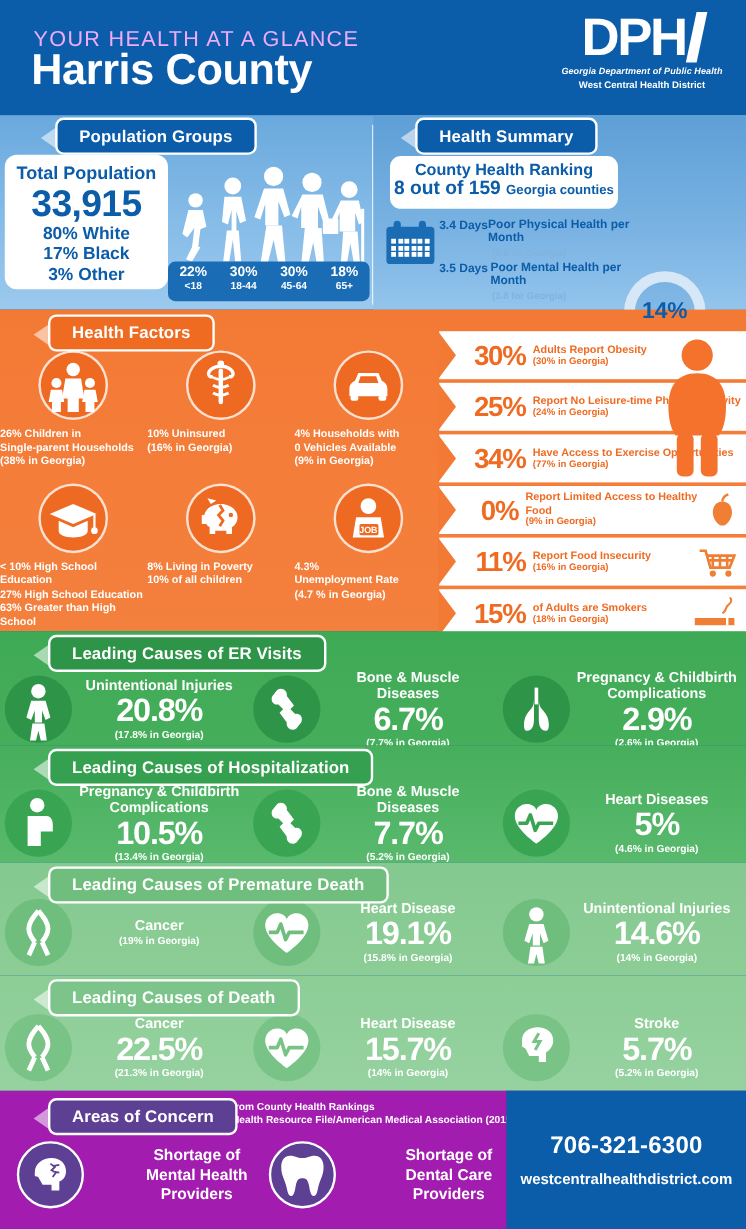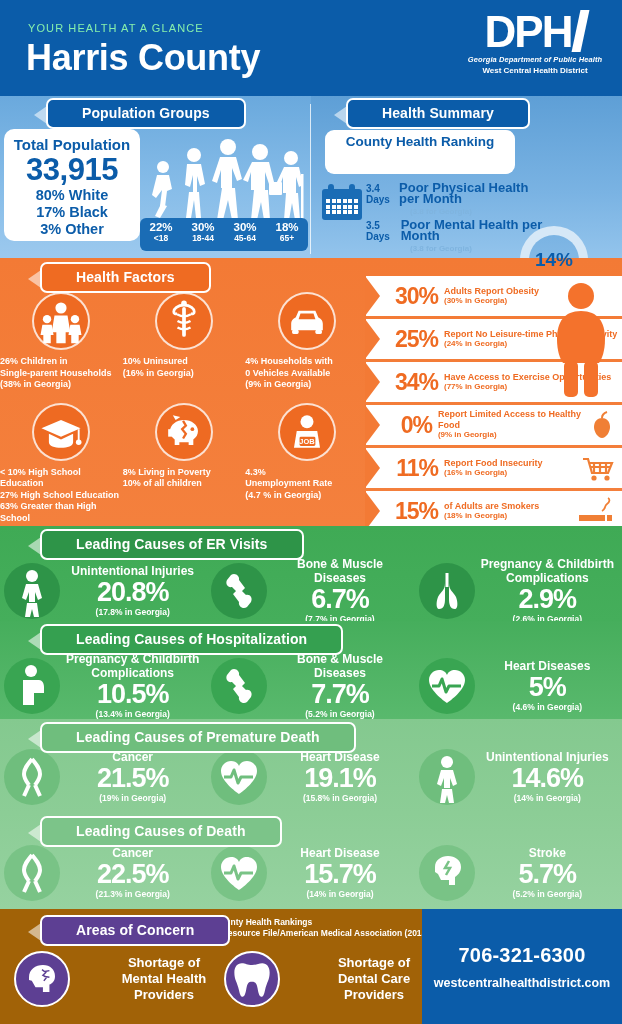--- a/index.html
+++ b/index.html
@@ -5,35 +5,35 @@
   * { margin:0; padding:0; box-sizing:border-box; }
   body {
     width:622px; height:1024px; overflow:hidden;
     font-family:"Liberation Sans", sans-serif;
     background:#0a5aa8;
   }
   .page { position:relative; width:622px; height:1024px; }
 
   
   .tab {
-    display:inline-block; padding:5px 34px 6px;
+    display:inline-block; padding:5px 18px 6px;
     border-radius:7px; color:#fff; font-weight:bold;
     font-size:14px; letter-spacing:.1px; border:2px solid #ffffff;
     position:relative; z-index:5; white-space:nowrap;
   }
   .tab::before{
     content:""; position:absolute; left:-14px; top:6px;
     border-top:9px solid transparent; border-bottom:9px solid transparent;
     border-right:13px solid rgba(255,255,255,.55);
   }
 
   
   .header { position:relative; height:96px; background:#0b5ca9; }
-  .kicker { position:absolute; left:28px; top:22px; color:#86efac;
-            font-size:11px; letter-spacing:1.1px; }
+  .kicker { position:absolute; left:28px; top:22px; color:#f0abfc;
+            font-size:18px; letter-spacing:1.1px; }
   .county { position:absolute; left:26px; top:37px; color:#fff;
             font-size:36px; font-weight:bold; letter-spacing:-.3px; }
   .logo { position:absolute; right:12px; top:8px; width:150px; text-align:center; }
   .logo .marks { display:flex; justify-content:center; align-items:flex-end;
                  gap:2px; height:44px; }
   .logo .ltr { color:#fff; font-weight:bold; font-size:44px; line-height:40px;
                font-family:"Liberation Sans", sans-serif; letter-spacing:-2px; }
   .logo .slash { width:9px; height:42px; background:#fff;
                  transform:skewX(-12deg); margin-left:3px; }
   .logo .l1 { color:#fff; font-size:7.5px; font-weight:bold; font-style:italic;
@@ -79,21 +79,21 @@
   .calpin { position:absolute; top:0; width:6px; height:9px; background:#1a6cb5;
             border-radius:3px; }
   .caldots { position:absolute; top:15px; left:4px; width:32px;
              display:flex; flex-wrap:wrap; gap:1.5px; }
   .caldots i { width:4px; height:4px; background:#fff; display:block; }
 
   .days { position:absolute; left:366px; top:86px; width:180px; }
   .dayrow { display:flex; margin-bottom:4px; }
   .dayrow .d { color:#0b5ca9; font-size:10px; font-weight:bold; width:44px;
                padding-top:1px; }
-  .dayrow .lab { color:#0b5ca9; font-size:13px; font-weight:bold; line-height:11px; }
+  .dayrow .lab { color:#0b5ca9; font-size:10px; font-weight:bold; line-height:11px; }
 
   .donut { position:absolute; left:520px; top:130px; width:68px; height:68px;
            border-radius:50%;
            background:conic-gradient(#d6e8f7 0deg 90deg,#0b5ca9 90deg 140deg,#d6e8f7 140deg 360deg); }
   .donut::after { content:""; position:absolute; left:9px; top:9px;
                   width:50px; height:50px; border-radius:50%;
                   background:linear-gradient(180deg,#7ab3e3,#8cbfe8); }
   .donut .pct { position:absolute; inset:0; display:flex; align-items:center;
                 justify-content:center; color:#0b5ca9; font-size:19px;
                 font-weight:bold; z-index:2; }
@@ -145,21 +145,21 @@
   .gcirc { width:56px; height:56px; border-radius:50%; flex:none;
            position:relative; }
   .c-dark { background:#2e9448; } .c-mid { background:#39a552; }
   .c-lt { background:#6fbe7d; } .c-lt2 { background:#79c386; }
   .gtxt { flex:1; text-align:center; color:#fff; padding-left:2px; }
   .gtxt .nm { font-size:12px; font-weight:bold; line-height:13.5px; }
   .gtxt .vl { font-size:27px; font-weight:bold; line-height:29px; letter-spacing:-1px; }
   .gtxt .ga { font-size:8.5px; font-weight:bold; }
 
   
-  .footer { position:relative; height:116px; background:#a16207; }
+  .footer { position:relative; height:116px; background:#a21caf; }
   .tab-purple { background:#5d3f93; }
   .ac-tab { position:absolute; left:40px; top:6px; }
   .srcnote { position:absolute; left:172px; top:8px; color:#fff;
              font-size:8.5px; font-weight:bold; line-height:11px; }
   .acrow { position:absolute; left:0; top:42px; width:420px; display:flex; }
   .accell { flex:1; display:flex; align-items:center;gap:48px; }
   .accirc { width:56px; height:56px; border-radius:50%; background:#5d3f93;
             border:2px solid #fff; flex:none; margin-left:14px; position:relative; }
   .actxt { flex:1; text-align:center; color:#fff; font-size:13px;
            font-weight:bold; line-height:16px; }
@@ -244,20 +244,22 @@
         <div class="r">45-64</div>
       </div>
       <div class="agecell">
         <div class="p">18%</div>
         <div class="r">65+</div>
       </div>
     </div>
 
     <div class="rankcard">
       <div class="r1">County Health Ranking</div>
+      <div class="r2"><span>8 out of 159</span>
+        <small>Georgia counties</small></div>
     </div>
 
     <div class="cal">
       <div class="calpin" style="left:6px"></div>
         <div class="calpin" style="left:27px"></div>
       <div class="calbody"></div>
       <div class="caldots">
         <i></i>
           <i></i>
           <i></i>
@@ -590,21 +592,20 @@
           <svg viewBox="0 0 56 56">
               <g fill="none" stroke="#fff" stroke-width="4">
             <path d="M28 10c-5 6-8 10-8 15s3 8 5 11"></path>
                 <path d="M28 10c5 6 8 10 8 15s-3 8-5 11"></path>
             <path d="M25 36l-5 11M31 36l5 11"></path>
               </g>
             </svg>
         </div>
         <div class="gtxt">
           <div class="nm">Cancer</div>
-          <div class="vl">21.5%</div>
           <div class="ga">(19% in Georgia)</div>
         </div>
       </div>
       <div class="gcell">
         <div class="gcirc c-lt">
           <svg viewBox="0 0 56 56">
               <path d="M28 45S10 33 10 22c0-6 5-10 10-10 4 0 7 2 8 5 1-3 4-5 8-5 5 0 10 4 10 10 0 11-18 23-18 23z" fill="#fff"></path>
             <path d="M13 28h7l3-7 4 13 3-6h12" stroke="#6fbe7d" stroke-width="3" fill="none" stroke-linejoin="round"></path>
             </svg>
         </div>

